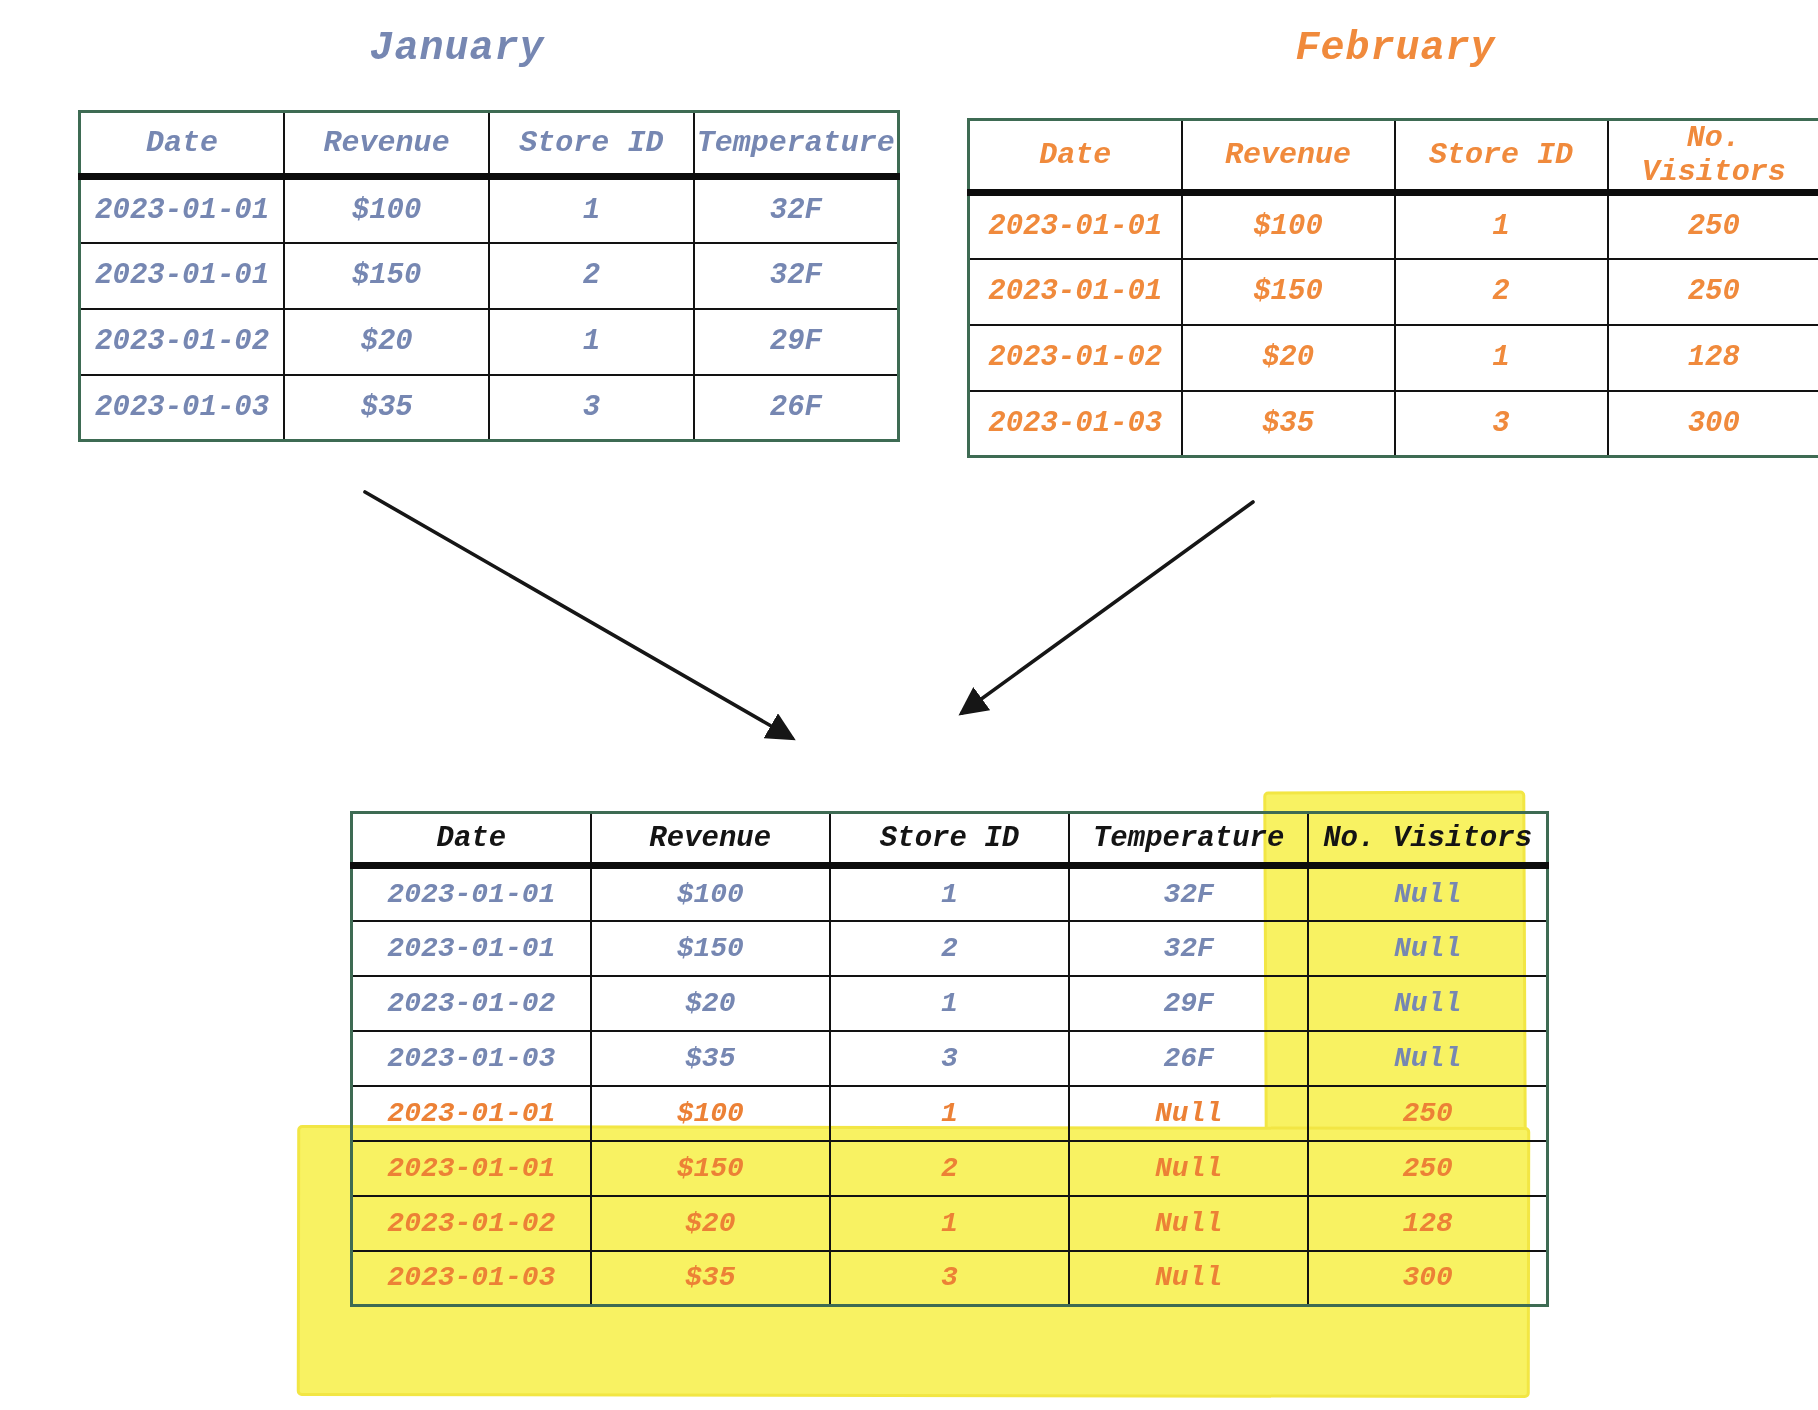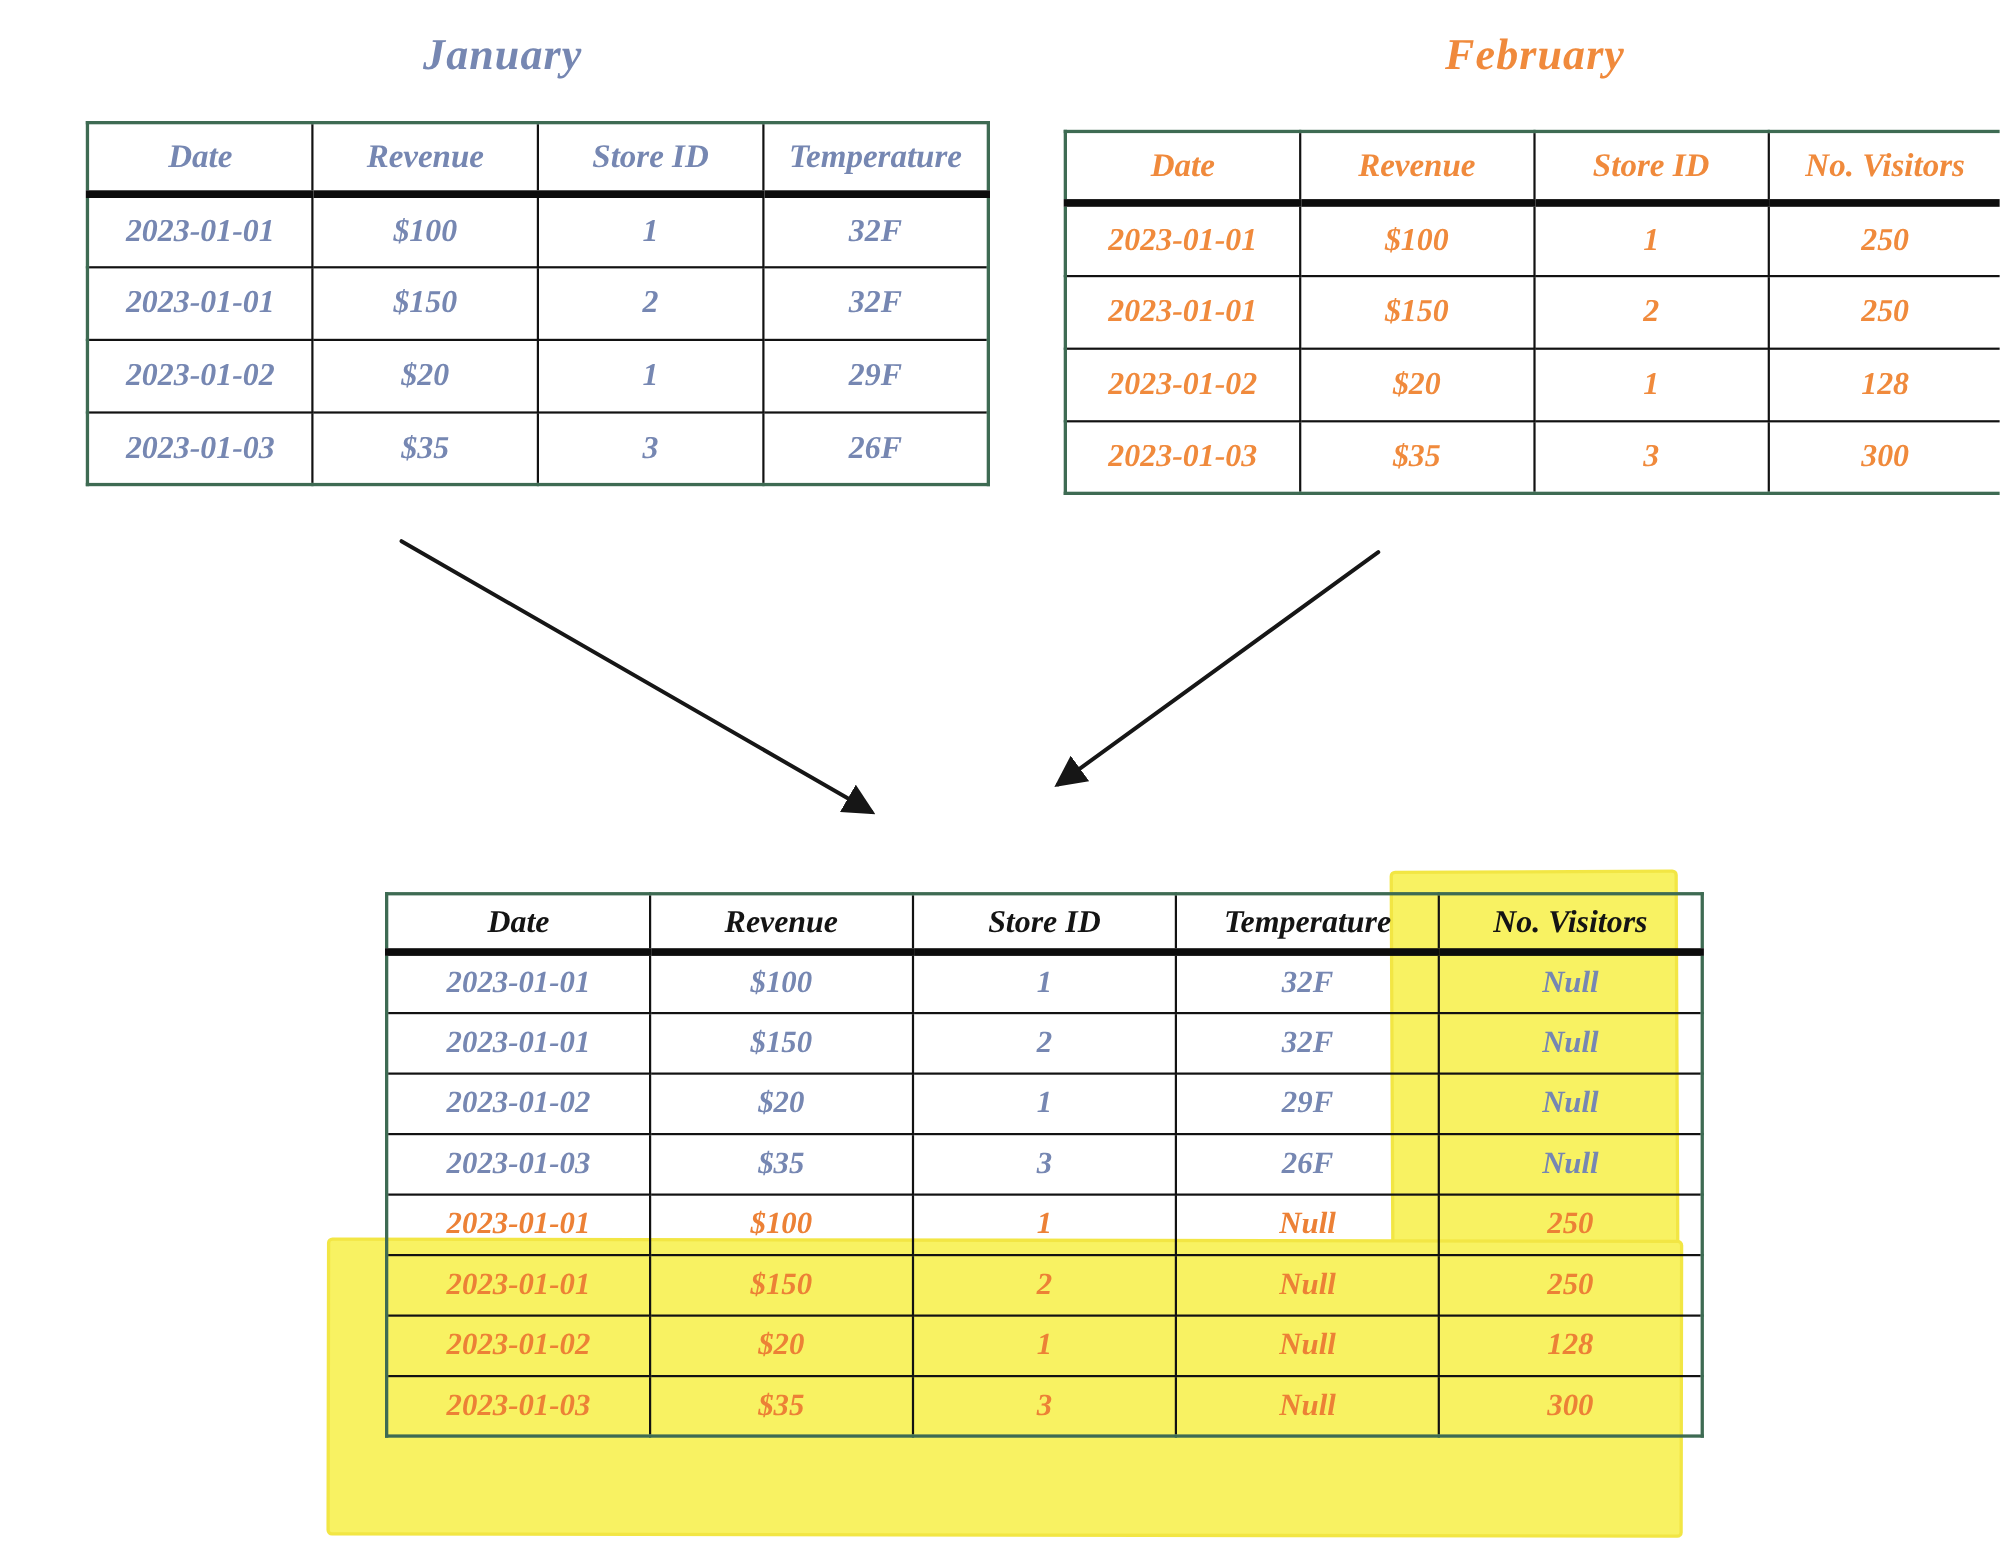--- a/index.html
+++ b/index.html
@@ -10,21 +10,21 @@
     --yellow:#f8f262;
     --yellow-edge:#f2e644;
   }
   *{box-sizing:border-box;}
   html,body{margin:0;padding:0;background:#ffffff;}
   .canvas{
     position:relative;
     width:1818px;height:1410px;
     background:#ffffff;
     overflow:hidden;
-    font-family:Liberation Serif, serif;
+    font-family:Liberation Mono, monospace;
   }
   .table-title{
     position:absolute;
     text-align:center;
     font-size:40px;
     font-weight:700;
     font-style:italic;
     letter-spacing:1px;
   }
   .jan-title{left:46px;top:26px;width:822px;color:var(--blue);}

